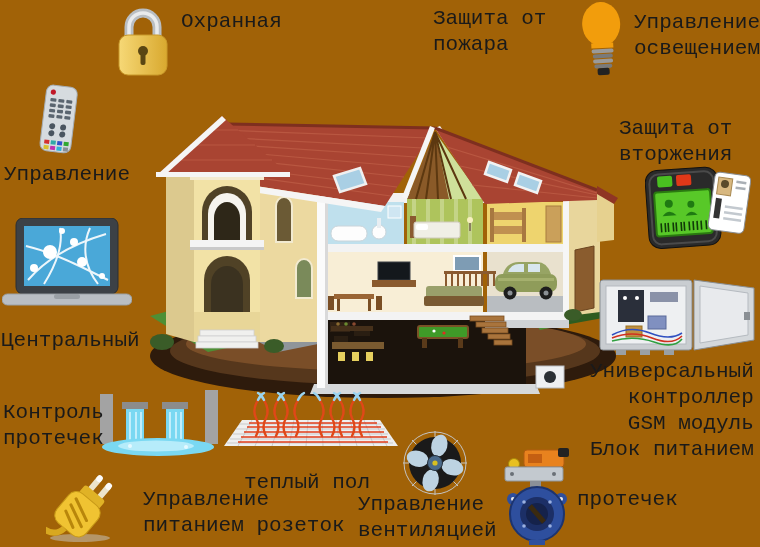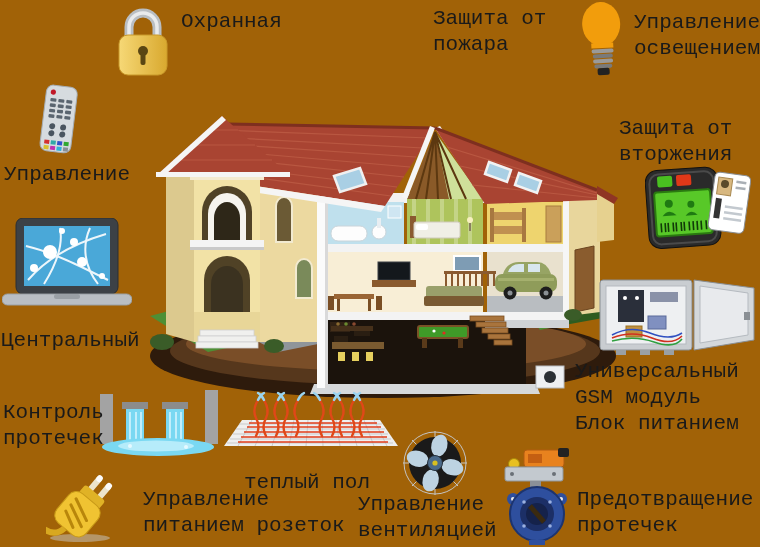--- a/index.html
+++ b/index.html
@@ -440,38 +440,38 @@
   <div class="label" style="left:4px;top:162px;">
     <span>Управление</span>
   </div>
   <div class="label" style="left:619px;top:116px;">
     <span>Защита от</span>
     <span>вторжения</span>
   </div>
   <div class="label" style="left:1px;top:328px;">
     <span>Центральный</span>
   </div>
-  <div class="label" style="left:575px;top:359px;">
+  <div class="label" style="left:590px;top:359px;text-align:right;">
     <span>Универсальный</span>
+    <span>контроллер</span>
     <span>GSM модуль</span>
     <span>Блок питанием</span>
   </div>
   <div class="label" style="left:3px;top:400px;">
     <span>Контроль</span>
     <span>протечек</span>
   </div>
   <div class="label" style="left:244px;top:470px;">
     <span>теплый пол</span>
   </div>
   <div class="label" style="left:143px;top:487px;">
     <span>Управление</span>
     <span>питанием розеток</span>
   </div>
   <div class="label" style="left:358px;top:492px;">
     <span>Управление</span>
     <span>вентиляцией</span>
   </div>
   <div class="label" style="left:577px;top:487px;">
-    <span>Предотвращение</span>
     <span>протечек</span>
   </div>
 
 </div>
 
 </body></html>

